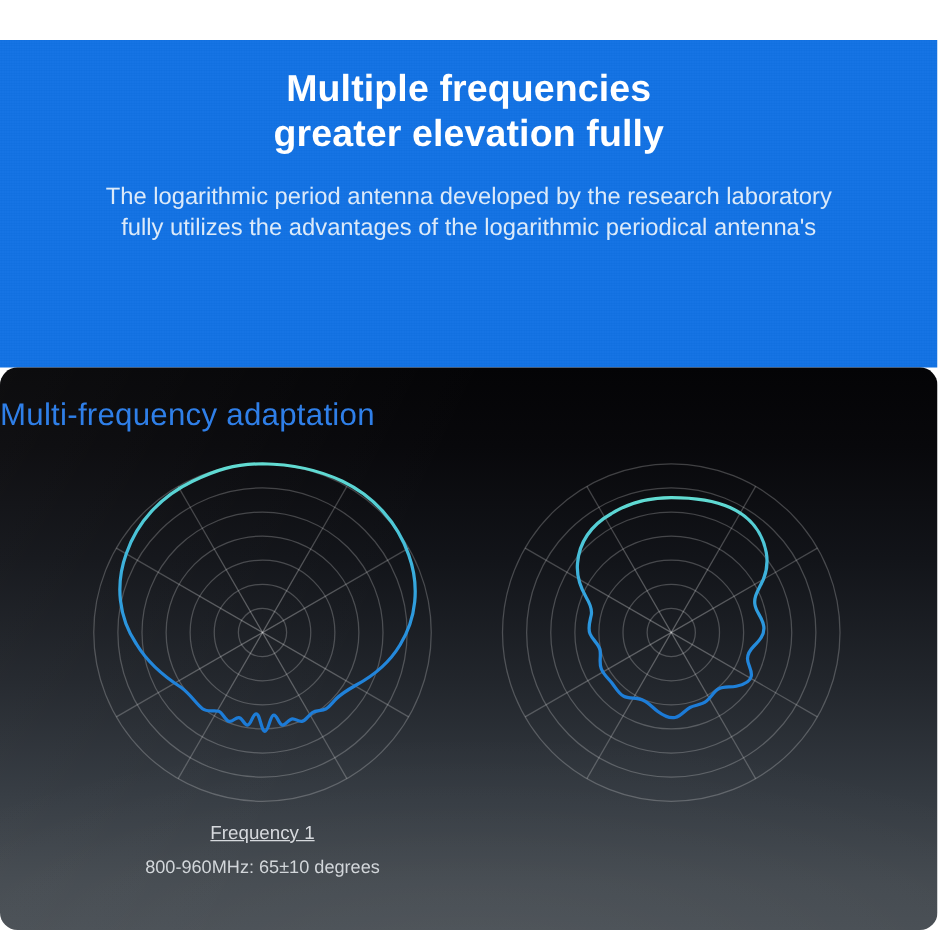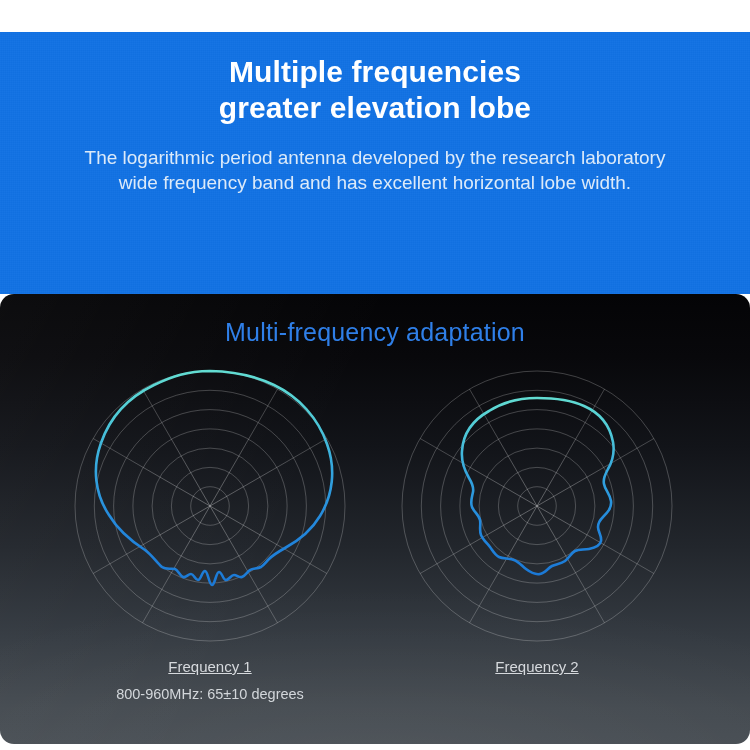--- a/index.html
+++ b/index.html
@@ -94,21 +94,21 @@
     background:
       radial-gradient(120% 70% at 50% 108%, rgba(255,255,255,.055) 0%, rgba(255,255,255,0) 62%),
       linear-gradient(115deg, rgba(255,255,255,.035) 0%, rgba(255,255,255,0) 42%);
   }
 
   .panel-title {
     position: absolute;
     left: 0;
     top: 24px;
     width: 750px;
-    text-align: center;
+    text-align: left;
     color: #2f7fe8;
     font-size: 25px;
     font-weight: normal;
     letter-spacing: .2px;
     z-index: 3;
   }
 
   .plots {
     position: absolute;
     left: 0;
@@ -157,25 +157,25 @@
 </head>
 <body>
 
 <div id="page">
 
   <div class="header">
     <div class="header-noise"></div>
     <div class="header-inner">
       <h1 class="headline">
         <span class="line1">Multiple frequencies</span>
-        <span class="line2">greater elevation lobe</span>
+        <span class="line2">greater elevation fully</span>
       </h1>
       <p class="subcopy">
         <span>The logarithmic period antenna developed by the research laboratory</span>
-        <span>wide frequency band and has excellent horizontal lobe width.</span>
+        <span>fully utilizes the advantages of the logarithmic periodical antenna's</span>
       </p>
     </div>
   </div>
 
   <div class="panel">
     <div class="panel-sheen"></div>
 
     <div class="panel-title">Multi-frequency adaptation</div>
 
     <div class="plots">
@@ -300,20 +300,19 @@
                    C 107 174 109 169 108 164
                    C 107 159 102 156 100 151
                    C 98 146 100 141 101 136
                    C 102 131 100 127 97 122
                    C 93 115 89 106 90 95
                    C 91 78 101 64 117 55
                    C 131 46 147 42 165 42 Z"></path>
         </svg>
 
         <div class="caption">
-          <span class="cap-title">Frequency 2</span>
         </div>
       </div>
 
     </div>
   </div>
 
 </div>
 
 </body></html>

